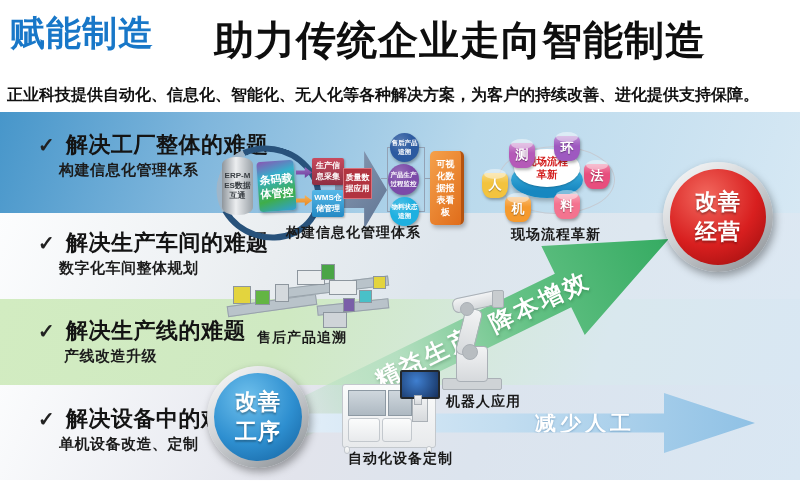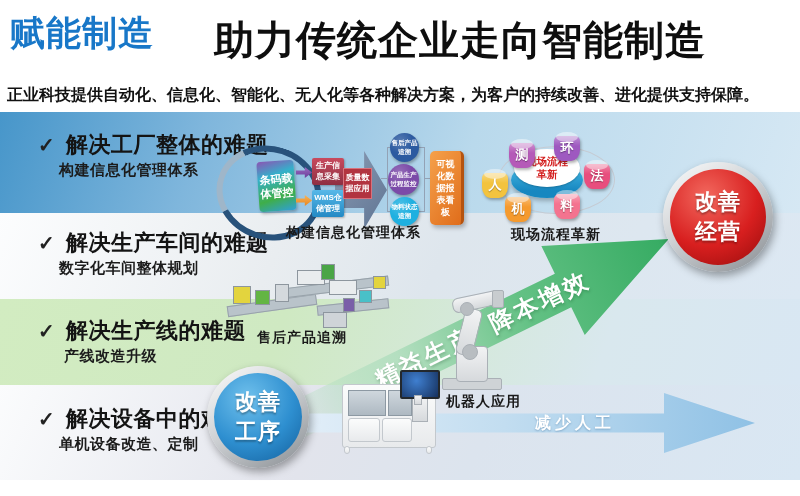--- a/index.html
+++ b/index.html
@@ -74,21 +74,21 @@
   .green-arrow{left:270px;top:276px;width:420px;height:110px;z-index:1;transform:rotate(-26deg);
         clip-path:polygon(0 33%,72% 33%,72% 5%,100% 50%,72% 95%,72% 67%,0 67%);
         background:linear-gradient(90deg,rgba(187,226,199,.15) 0%,#b4dfc0 30%,#63c184 62%,#35ab62 100%);
         display:flex;align-items:center;}
   .green-arrow span{margin-left:95px;font-size:24px;font-weight:900;color:#fff;letter-spacing:3px;
         text-shadow:0 2px 3px rgba(0,60,20,.25);white-space:pre;}
   .blue-arrow{left:300px;top:393px;width:455px;height:60px;z-index:1;
         clip-path:polygon(0 34%,80% 34%,80% 0,100% 50%,80% 100%,80% 66%,0 66%);
         background:linear-gradient(90deg,#e2eef8 0%,#c2ddf0 45%,#8fc1e5 100%);
         display:flex;align-items:center;}
-  .blue-arrow span{margin-left:235px;font-size:16px;font-weight:900;color:#fff;letter-spacing:4px;
+  .blue-arrow span{margin-left:235px;font-size:21px;font-weight:900;color:#fff;letter-spacing:4px;
         text-shadow:0 1px 2px rgba(30,80,130,.35);}
 
   
   .btn-outer{border-radius:50%;display:flex;align-items:center;justify-content:center;z-index:4;
         background:linear-gradient(145deg,#fdfdfd 0%,#cfd2d5 45%,#888d92 100%);
         box-shadow:2px 4px 8px rgba(0,0,0,.35);}
   .btn-inner{border-radius:50%;display:flex;align-items:center;justify-content:center;}
   .btn-inner span{font-size:22px;font-weight:900;color:#fff;width:48px;text-align:center;line-height:1.35;
         text-shadow:0 2px 2px rgba(0,0,0,.3);letter-spacing:1px;}
   .btn-blue-outer{left:207px;top:366px;width:102px;height:102px;}
@@ -129,20 +129,23 @@
 
   <div class="abs check" style="left:38px;top:319px;">✓</div>
   <div class="abs item-s" style="left:64px;top:347px;">产线改造升级</div>
   <div class="abs item-h" style="left:66px;top:316px;">解决生产线的难题</div>
 
   <div class="abs check" style="left:38px;top:407px;">✓</div>
   <div class="abs item-h" style="left:66px;top:404px;">解决设备中的难题</div>
   <div class="abs item-s" style="left:59px;top:435px;">单机设备改造、定制</div>
 
   <div class="abs swirl"></div>
+  <div class="abs cylinder">
+      <span>ERP-MES数据互通</span>
+    </div>
   <div class="abs barcode-box">
       <span>条码载体管控</span>
     </div>
   <div class="abs mini-arrow" style="left:296px;top:167px;background:linear-gradient(180deg,#9a6cc2,#6a3d99);"></div>
   <div class="abs mini-arrow" style="left:296px;top:195px;background:linear-gradient(180deg,#f6b45a,#e8861e);"></div>
   <div class="abs small-box" style="left:312px;top:158px;background:linear-gradient(180deg,#c84a5e,#8e2f42);align-items:center;">
       <span>生产信息采集</span>
     </div>
   <div class="abs small-box" style="left:312px;top:190px;background:linear-gradient(180deg,#57b8e8,#2389c4);">
       <span>WMS仓储管理</span>
@@ -241,20 +244,21 @@
     <div class="machine-win" style="left:6px;top:20px;width:36px;height:24px;"></div>
     <div class="machine-win" style="left:46px;top:20px;width:22px;height:24px;"></div>
     <div class="machine-body" style="left:6px;top:48px;width:30px;height:22px;"></div>
     <div class="machine-body" style="left:40px;top:48px;width:28px;height:22px;"></div>
     <div class="robot-part" style="left:70px;top:26px;width:14px;height:24px;"></div>
     <div class="screen" style="left:58px;top:0px;width:36px;height:25px;"></div>
     <div class="robot-part" style="left:72px;top:25px;width:6px;height:8px;"></div>
     <div class="machine-body" style="left:2px;top:76px;width:4px;height:6px;"></div>
     <div class="machine-body" style="left:84px;top:76px;width:4px;height:6px;"></div>
   </div>
+  <div class="abs cap" style="left:348px;top:450px;">自动化设备定制</div>
 
   <div class="abs btn-outer btn-blue-outer">
     <div class="btn-inner btn-blue">
         <span>改善工序</span>
       </div>
   </div>
   <div class="abs btn-outer btn-red-outer">
     <div class="btn-inner btn-red">
         <span>改善经营</span>
       </div>

